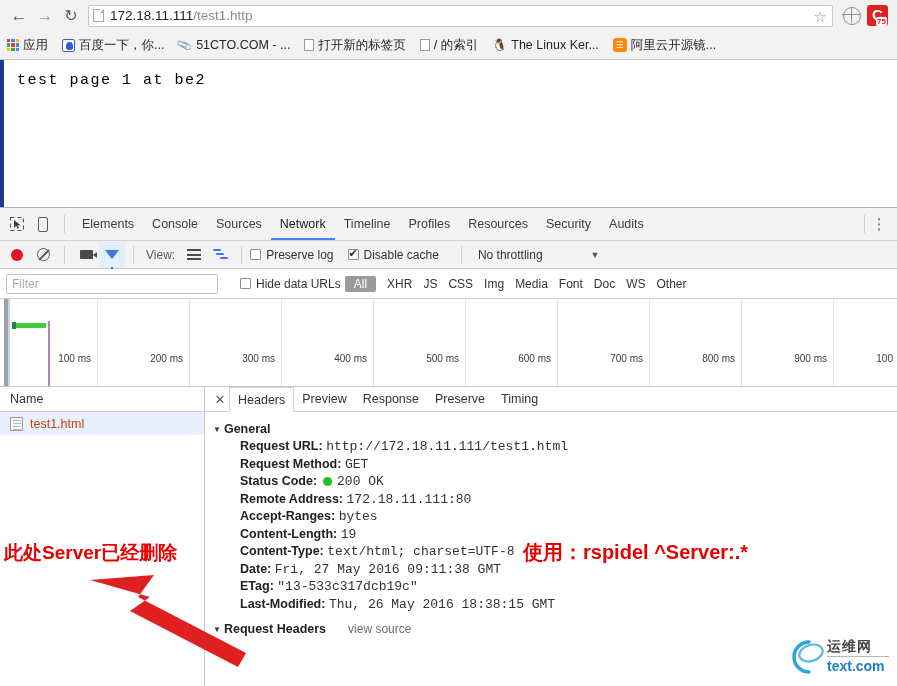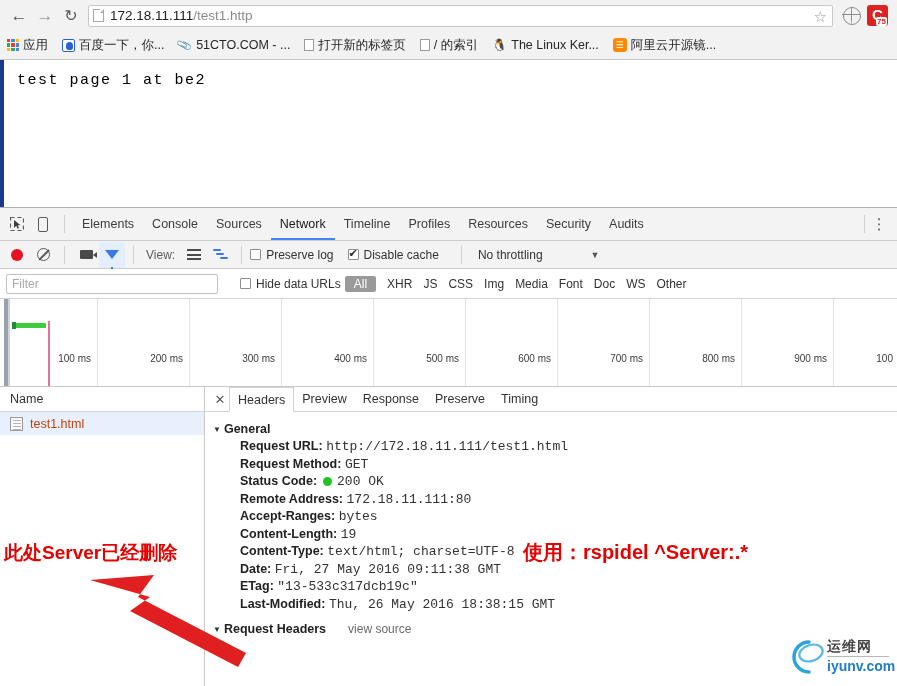--- a/index.html
+++ b/index.html
@@ -464,18 +464,18 @@
     <polygon points="2,5 62,22 42,36 150,92 158,78 50,22 66,0" fill="#e02020" transform="translate(0,0)"></polygon>
   </svg>
 
   <div class="watermark">
     <svg width="40" height="40" viewBox="0 0 40 40">
       <path d="M22 5 A15 15 0 1 0 22 35" fill="none" stroke="#2aa3e0" stroke-width="3.5" stroke-linecap="round"></path>
       <ellipse cx="24" cy="16" rx="12" ry="8" fill="none" stroke="#5bb8e8" stroke-width="2.2" transform="rotate(-18 24 16)"></ellipse>
     </svg>
     <div class="wm-text">
       <div class="wm-cn">运维网</div>
-      <div class="wm-en">iyunv.com</div>
+      <div class="wm-en">text.com</div>
     </div>
     <div class="wm-line"></div>
   </div>
 
 </div>
 
 </body></html>

